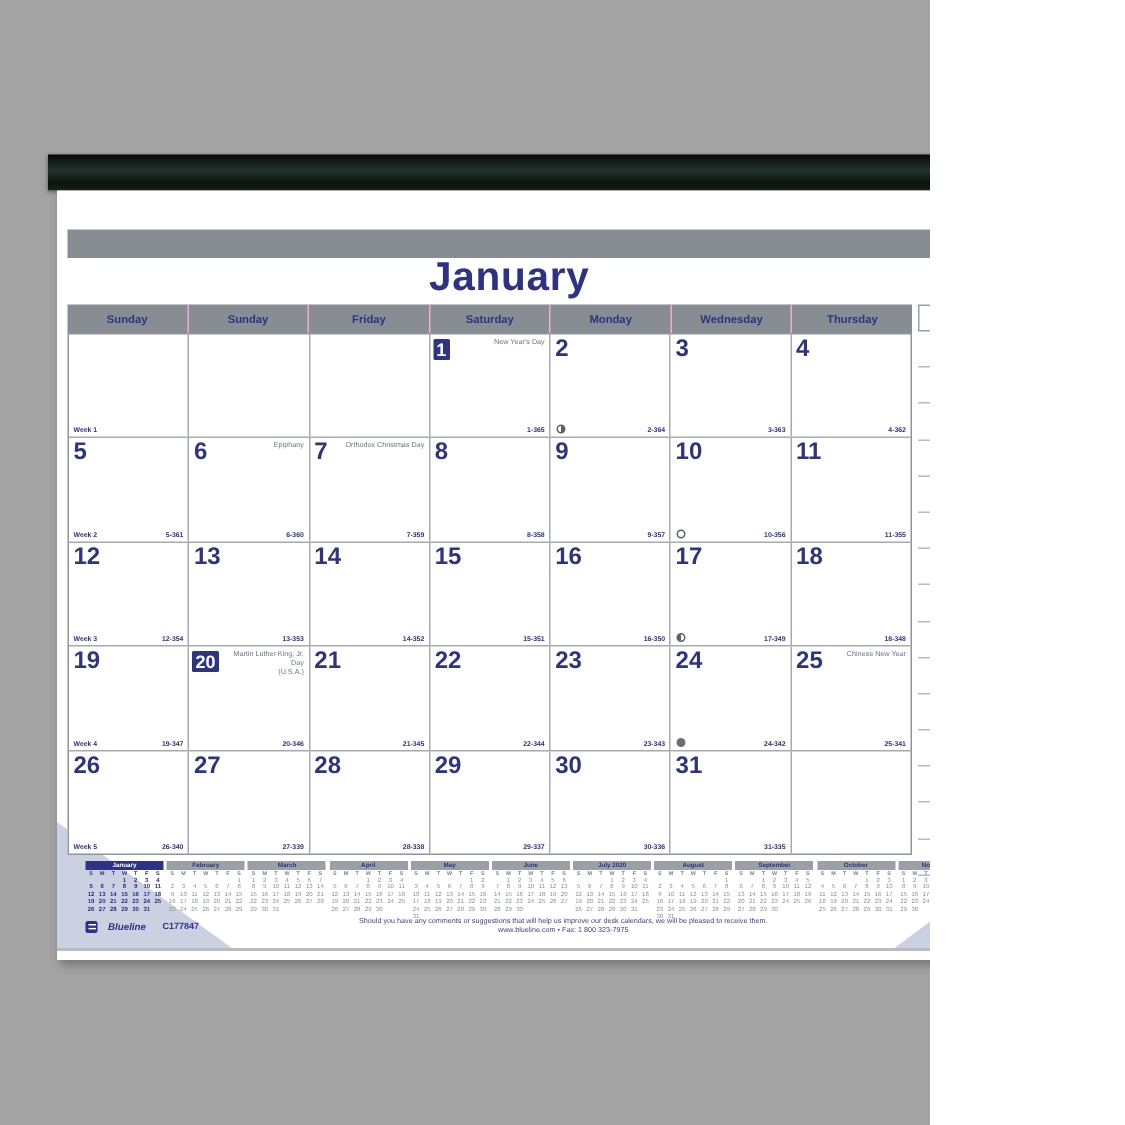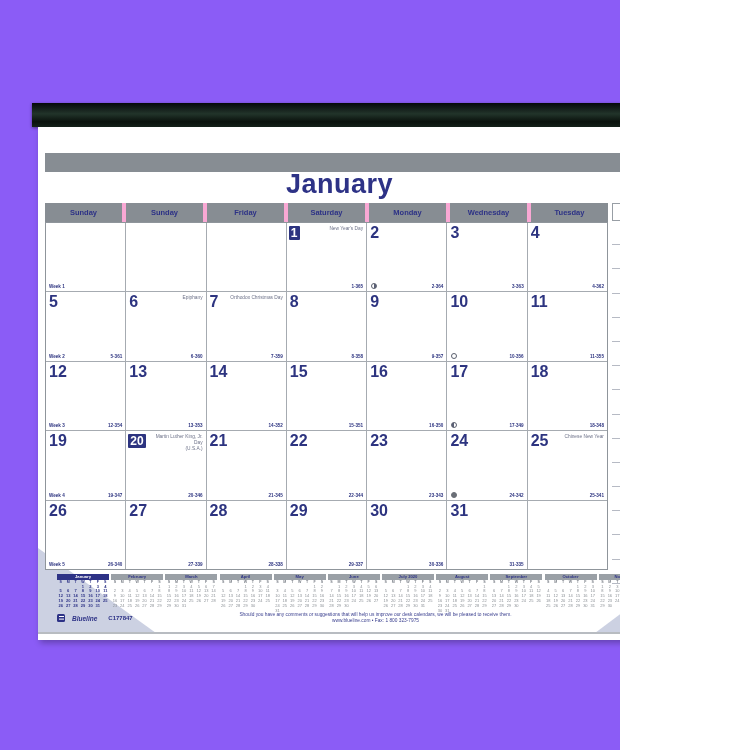--- a/index.html
+++ b/index.html
@@ -1,33 +1,33 @@
 <!DOCTYPE html>
 <html><head>
 <meta charset="utf-8">
 <style>
   html,body{margin:0;padding:0;background:#ffffff;}
-  .stage{position:relative;width:620px;height:750px;background:#8b5cf6;overflow:hidden;
+  .stage{position:relative;width:620px;height:750px;background:#a3a3a3;overflow:hidden;
          font-family:"Liberation Sans",sans-serif;}
   
   .band{position:absolute;left:32px;top:103px;width:690px;height:24px;
         background:linear-gradient(180deg,#05080a 0%,#22342a 45%,#0a120d 78%,#15231b 100%);
         box-shadow:0 1px 3px rgba(0,0,0,.45);}
   
   .page{position:absolute;left:38px;top:127px;width:675px;height:513px;background:#fff;
         box-shadow:2px 3px 6px rgba(0,0,0,.28);}
   .corner{position:absolute;background:#ccd1e2;z-index:0;}
   .corner.left{left:0;top:421px;width:118px;height:85px;clip-path:polygon(0 0,0 100%,100% 100%);}
   .corner.right{right:0;top:418px;width:118px;height:88px;clip-path:polygon(100% 0,0 100%,100% 100%);}
   .graybar{position:absolute;left:7px;top:26px;width:661px;height:19px;background:#878d93;z-index:1;}
   .title{position:absolute;left:20px;top:42px;width:563px;text-align:center;font-size:27px;
          font-weight:bold;color:#2d3286;letter-spacing:.5px;z-index:1;}
   .wd-row{position:absolute;left:7px;top:76px;width:563px;height:19px;display:flex;z-index:1;}
   .wd{flex:1;background:#878d93;color:#2d3286;font-size:7.5px;font-weight:bold;text-align:center;
-      line-height:19px;border-right:4px solid #f9a8d4;}
+      line-height:19px;border-right:1px solid #f9a8d4;}
   .wd:last-child{border-right:none;}
   .grid{position:absolute;left:7px;top:95px;width:563px;height:348px;display:flex;
         flex-direction:column;border:1px solid #8f959b;box-sizing:border-box;background:#fff;z-index:1;}
   .week-row{flex:1;display:flex;border-bottom:1px solid #a6abb1;}
   .week-row:last-child{border-bottom:none;}
   .day-cell{flex:1;position:relative;border-right:1px solid #a6abb1;}
   .day-cell:last-child{border-right:none;}
   .num{position:absolute;top:1px;left:3px;font-size:16px;font-weight:bold;color:#2d3480;}
   .num.boxed{background:#2d3480;color:#ffffff;padding:0 2px;top:3px;left:2px;font-size:12px;
              line-height:14px;border-radius:1px;}
@@ -75,21 +75,21 @@
     <div class="corner right"></div>
     <div class="graybar"></div>
     <div class="title">January</div>
     <div class="wd-row">
         <div class="wd">Sunday</div>
         <div class="wd">Sunday</div>
         <div class="wd">Friday</div>
         <div class="wd">Saturday</div>
         <div class="wd">Monday</div>
         <div class="wd">Wednesday</div>
-        <div class="wd">Tuesday</div>
+        <div class="wd">Thursday</div>
       </div>
     <div class="grid">
         <div class="week-row">
           <div class="day-cell">
             <div class="week-label">Week 1</div>
           </div>
           <div class="day-cell"></div>
           <div class="day-cell"></div>
           <div class="day-cell">
             <div class="num boxed">1</div>

